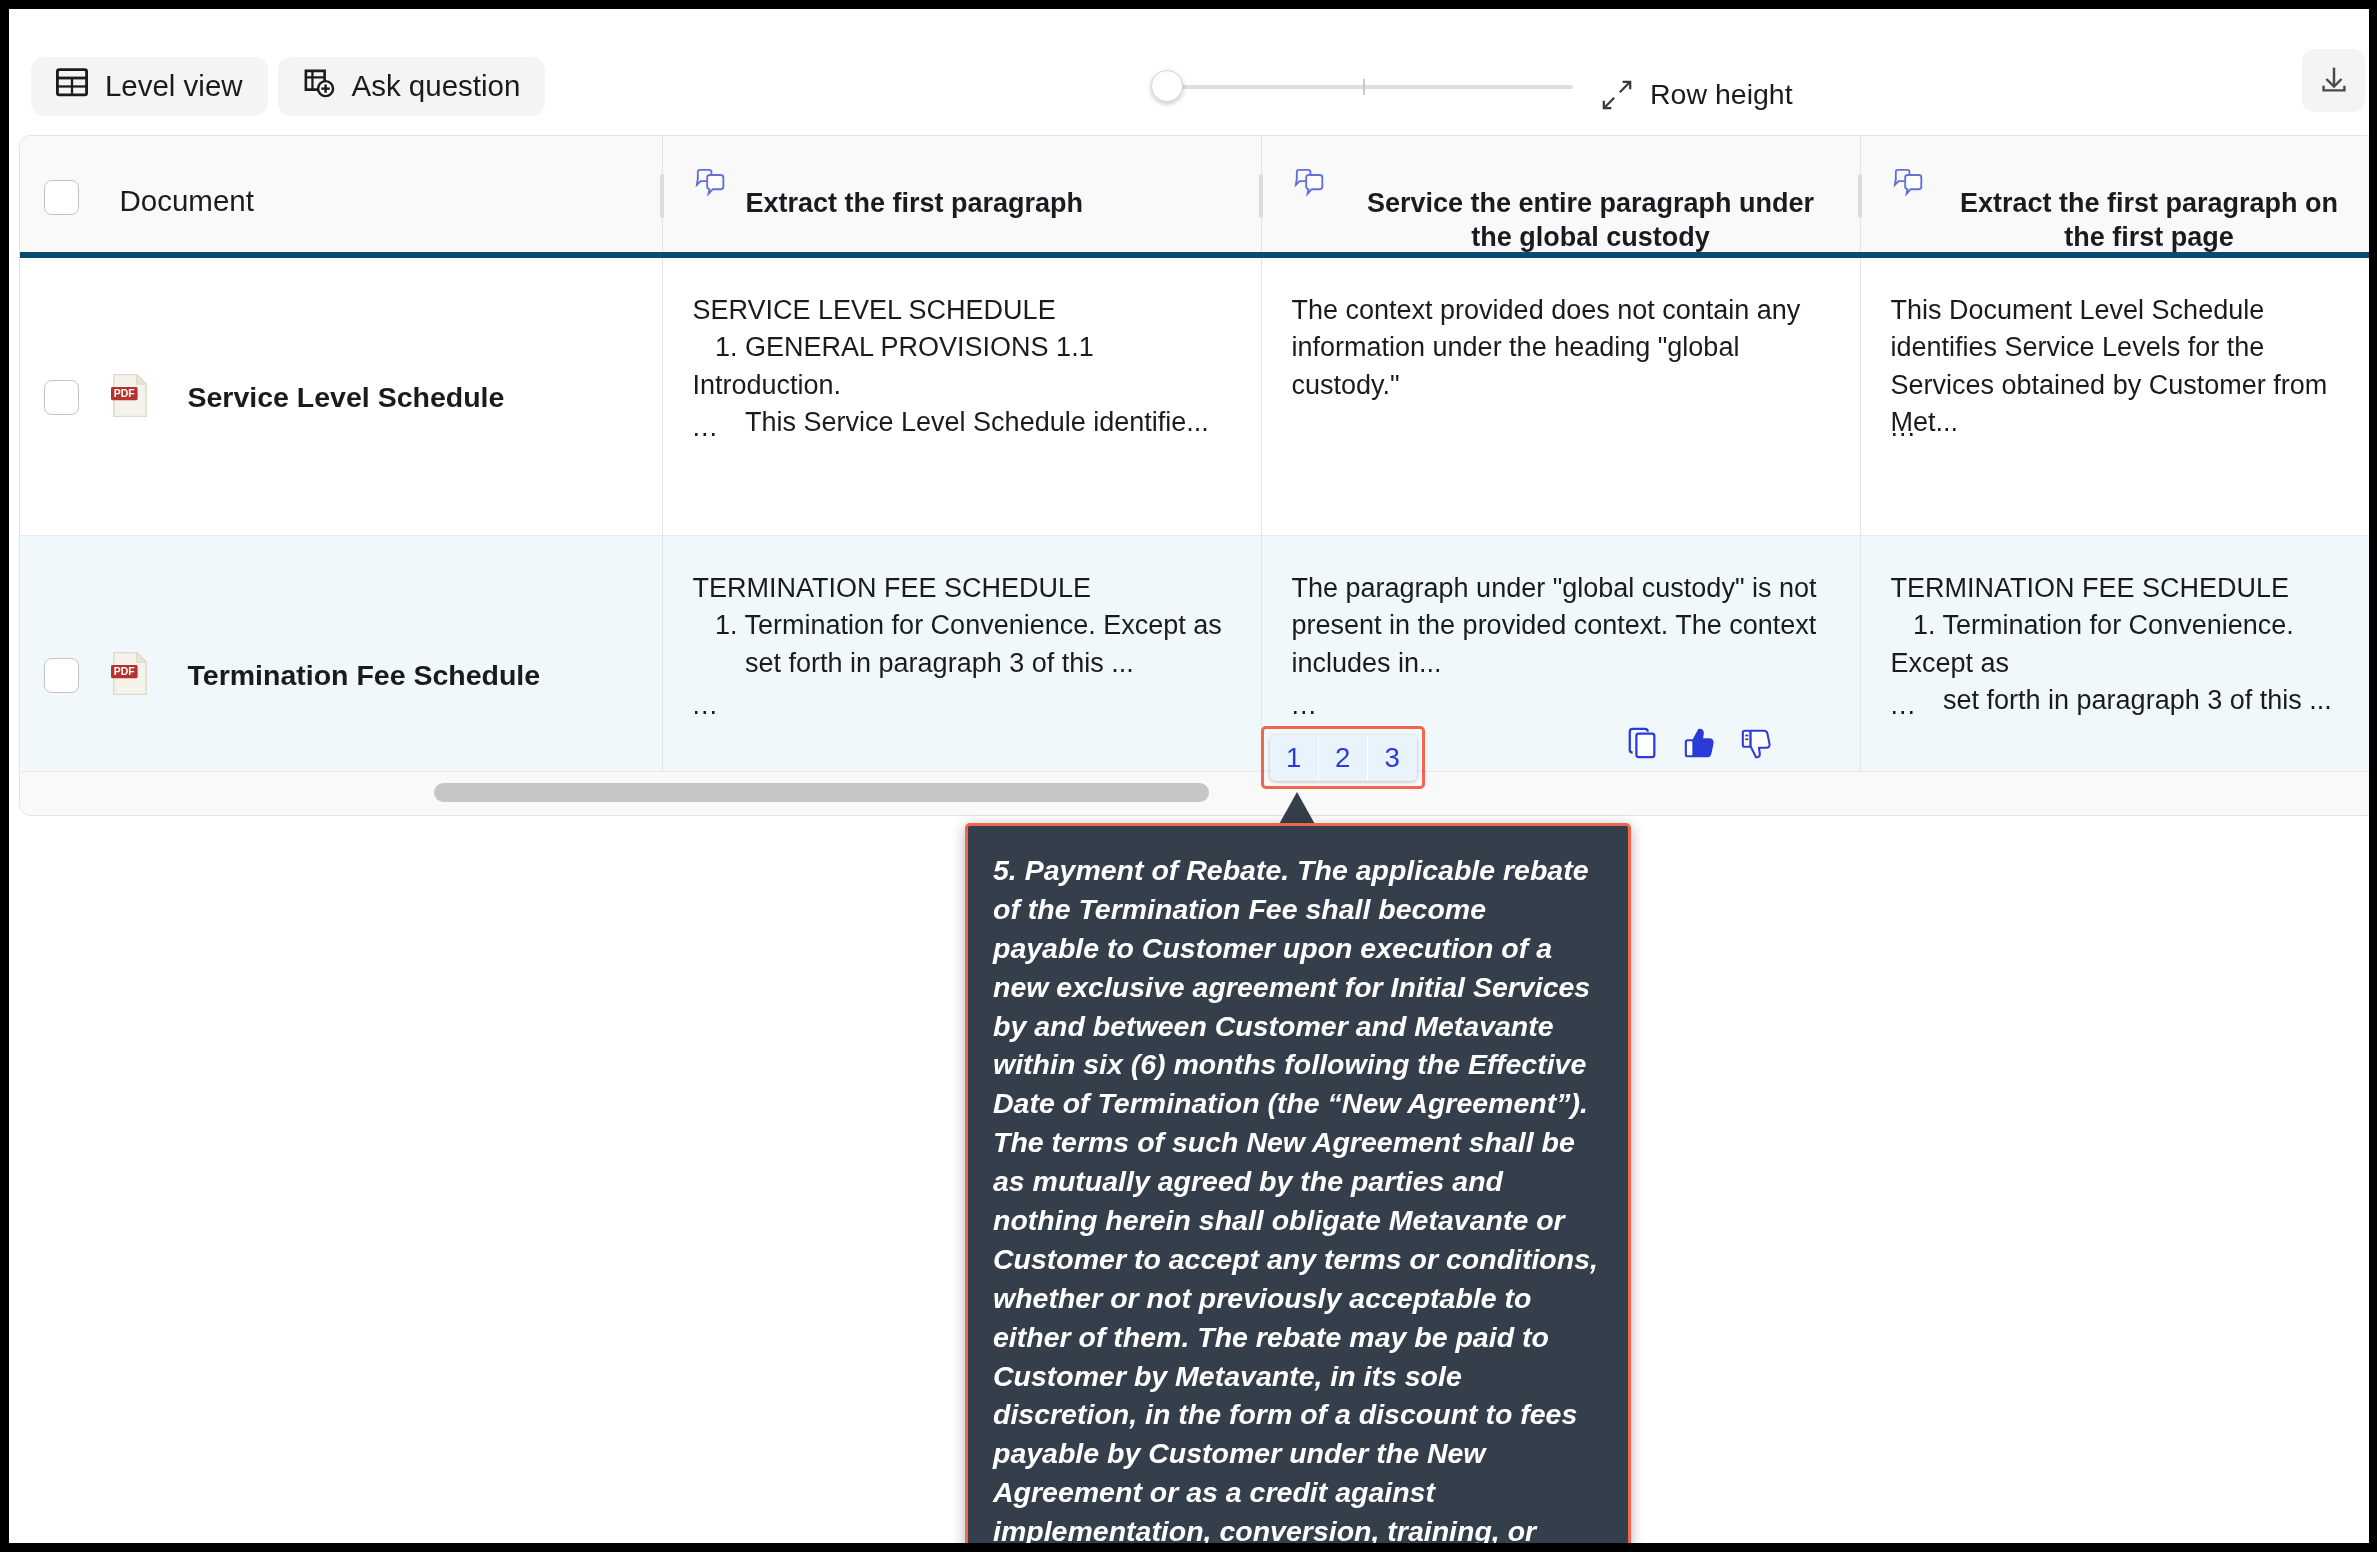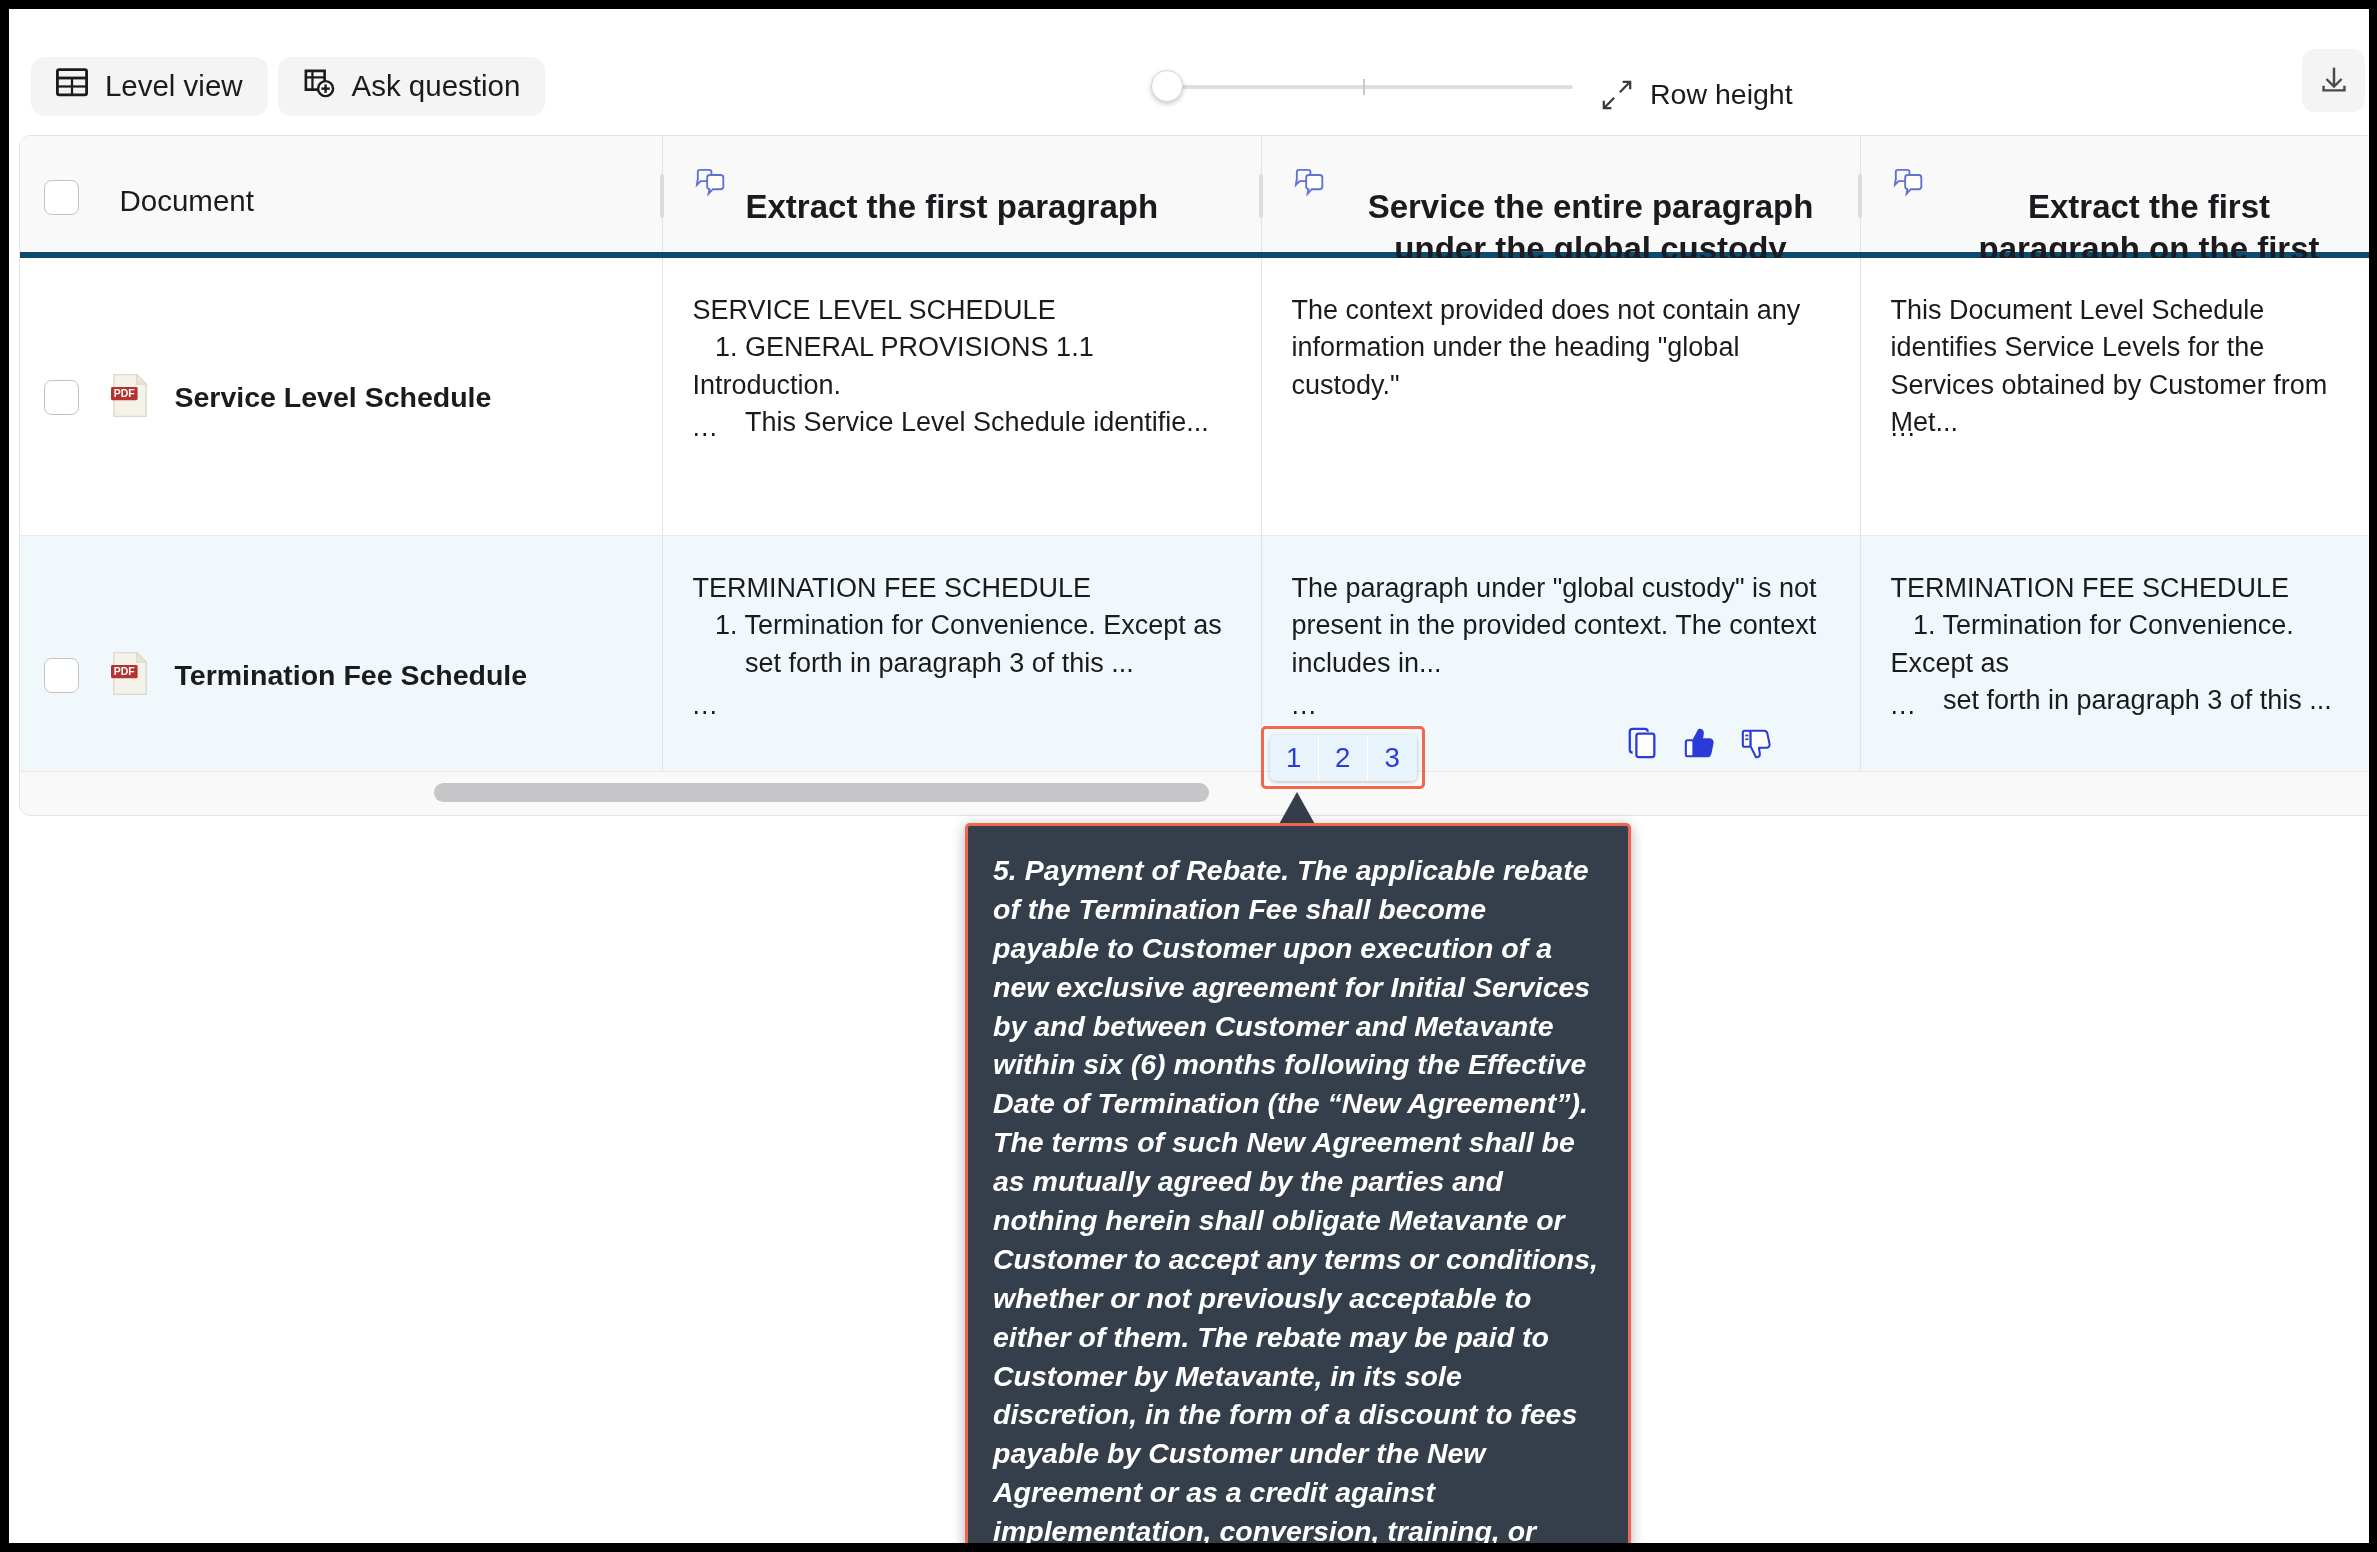--- a/index.html
+++ b/index.html
@@ -140,37 +140,37 @@
   .q-head {
     position: absolute;
     left: 31px; top: 28.5px;
     right: 23px;
     display: flex;
     align-items: flex-start;
     gap: 19px;
   }
   .q-head .chat-ico { flex: 0 0 auto; margin-top: 3.8px; }
   .q-head .q-text {
-    font-size: 33px;
+    font-size: 27px;
     line-height: 1.28;
     color: #1b1b1f;
     font-weight: 600;
     padding-top: 21px;
   }
   .q-head.center .q-text { text-align: center; }
 
   
   .trow.data { position: relative; }
   #row-1 { height: 278px; background: #ffffff; border-bottom: 1px solid #e9e9eb; }
   #row-2 { height: 278px; background: #f1f8fc; }
 
   .doc-name-wrap {
     position: absolute; left: 91px; top: 50%;
     transform: translateY(-50%);
-    display: flex; align-items: center; gap: 26px;
+    display: flex; align-items: center; gap: 39px;
   }
   .doc-name {
     font-size: 28.5px; font-weight: bold; color: #1b1b1f;
     white-space: nowrap;
   }
   .cell-text {
     position: absolute; left: 31px; top: 34px; right: 23px;
     font-size: 27px;
     line-height: 1.38;
     color: #1b1b1f;

